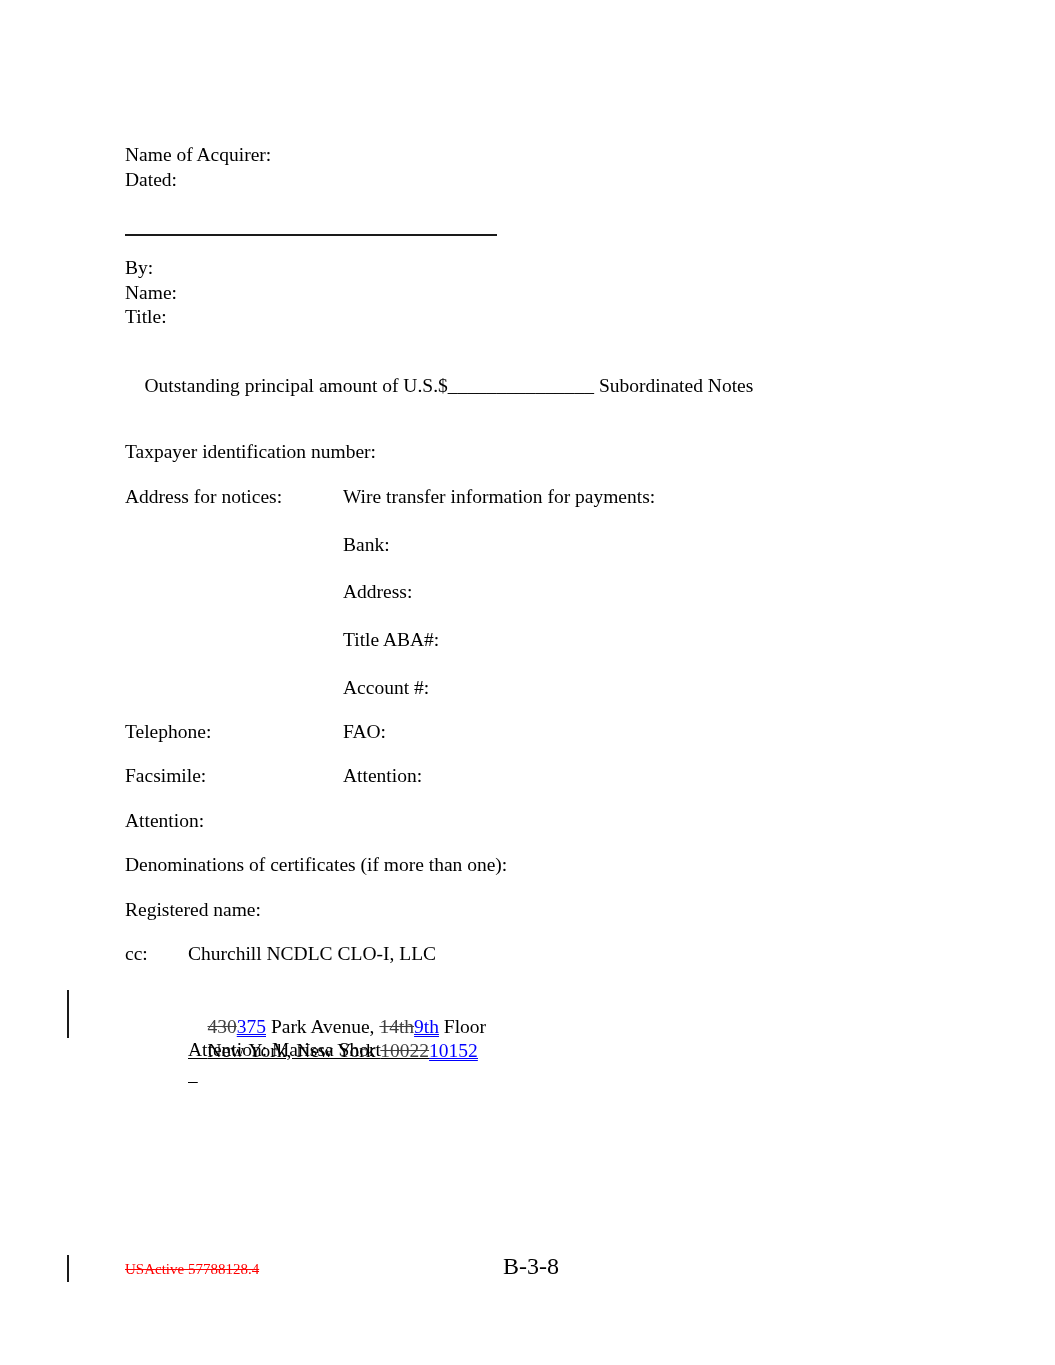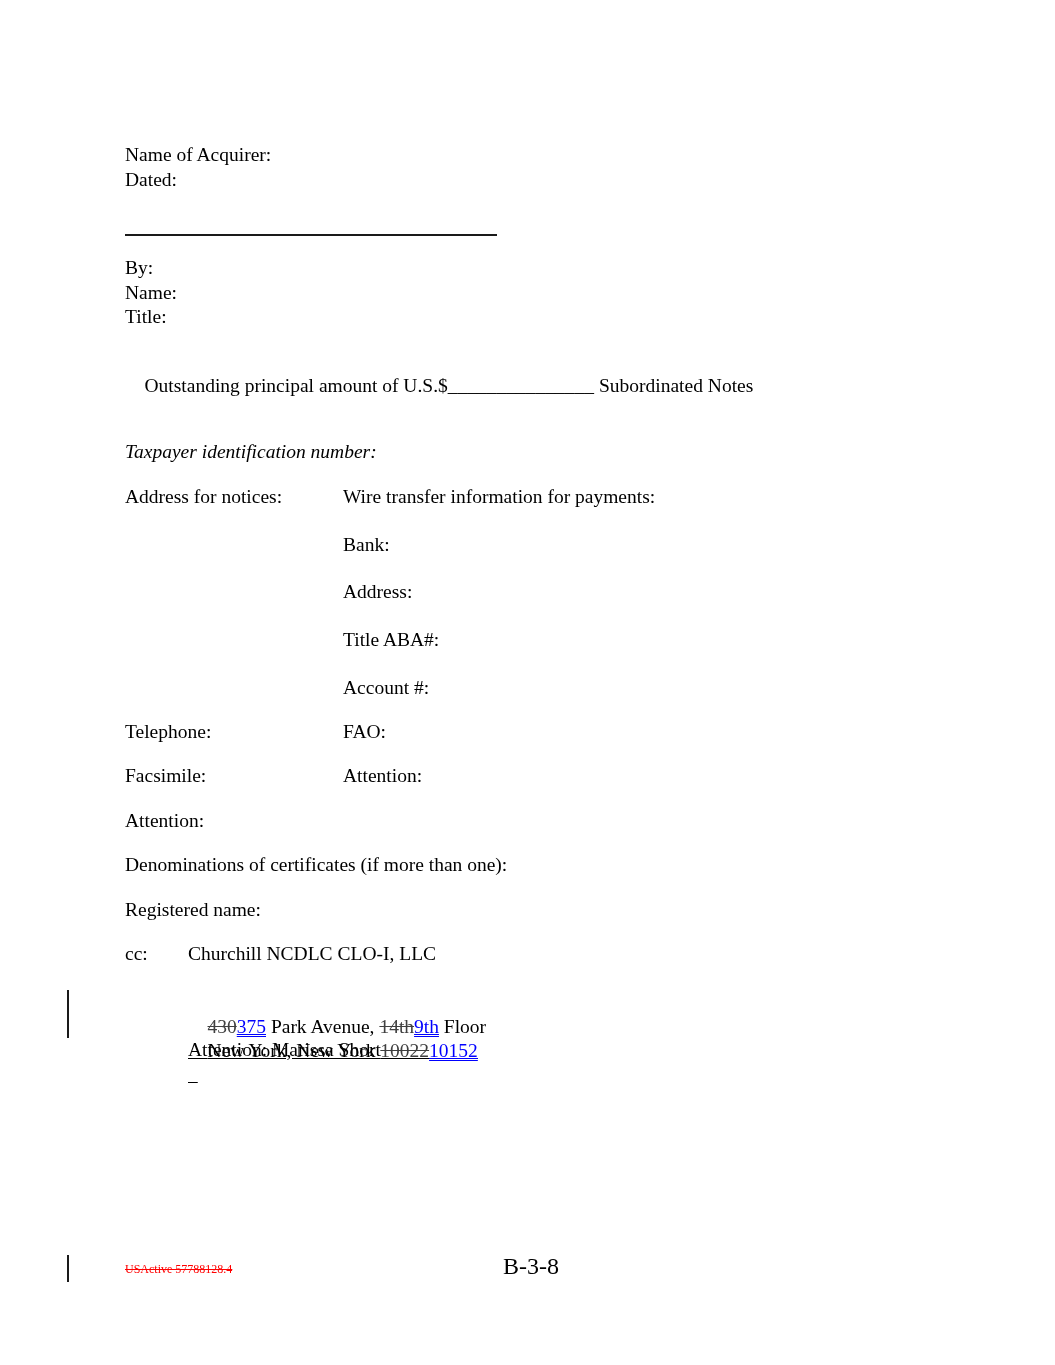--- a/index.html
+++ b/index.html
@@ -39,21 +39,21 @@
     position: absolute;
     width: 2px;
     background: #1a1a1a;
   }
   .change-bar.cc-bar   { left: 67px; top: 990px;  height: 48px; }
   .change-bar.foot-bar { left: 67px; top: 1255px; height: 27px; }
   .footer-docid {
     position: absolute;
     left: 125px;
     top: 1261px;
-    font-size: 12px;
+    font-size: 15px;
     color: #ff0000;
     text-decoration: line-through;
     line-height: 16px;
   }
   .footer-page {
     position: absolute;
     left: 503px;
     top: 1254px;
     font-size: 24px;
     line-height: 24px;
@@ -70,21 +70,21 @@
   <div class="sig-line"></div>
 
   <div class="line" style="left:125px; top:256px;">By:</div>
   <div class="line" style="left:125px; top:281px;">Name:</div>
   <div class="line" style="left:125px; top:305px;">Title:</div>
 
   <div class="line composite" style="left:125px; top:349px;">
     <span>Outstanding principal amount of U.S.$</span><span>_______________</span><span> Subordinated Notes</span>
   </div>
 
-  <div class="line" style="left:125px; top:440px;font-style:italic;">Taxpayer identification number:</div>
+  <div class="line" style="left:125px; top:440px;">Taxpayer identification number:</div>
 
   <div class="line" style="left:125px; top:485px;">Address for notices:</div>
   <div class="line" style="left:343px; top:485px;">Wire transfer information for payments:</div>
 
   <div class="line" style="left:343px; top:533px;">Bank:</div>
   <div class="line" style="left:343px; top:580px;">Address:</div>
   <div class="line" style="left:343px; top:628px;">Title ABA#:</div>
   <div class="line" style="left:343px; top:676px;">Account #:</div>
 
   <div class="line" style="left:125px; top:720px;">Telephone:</div>

